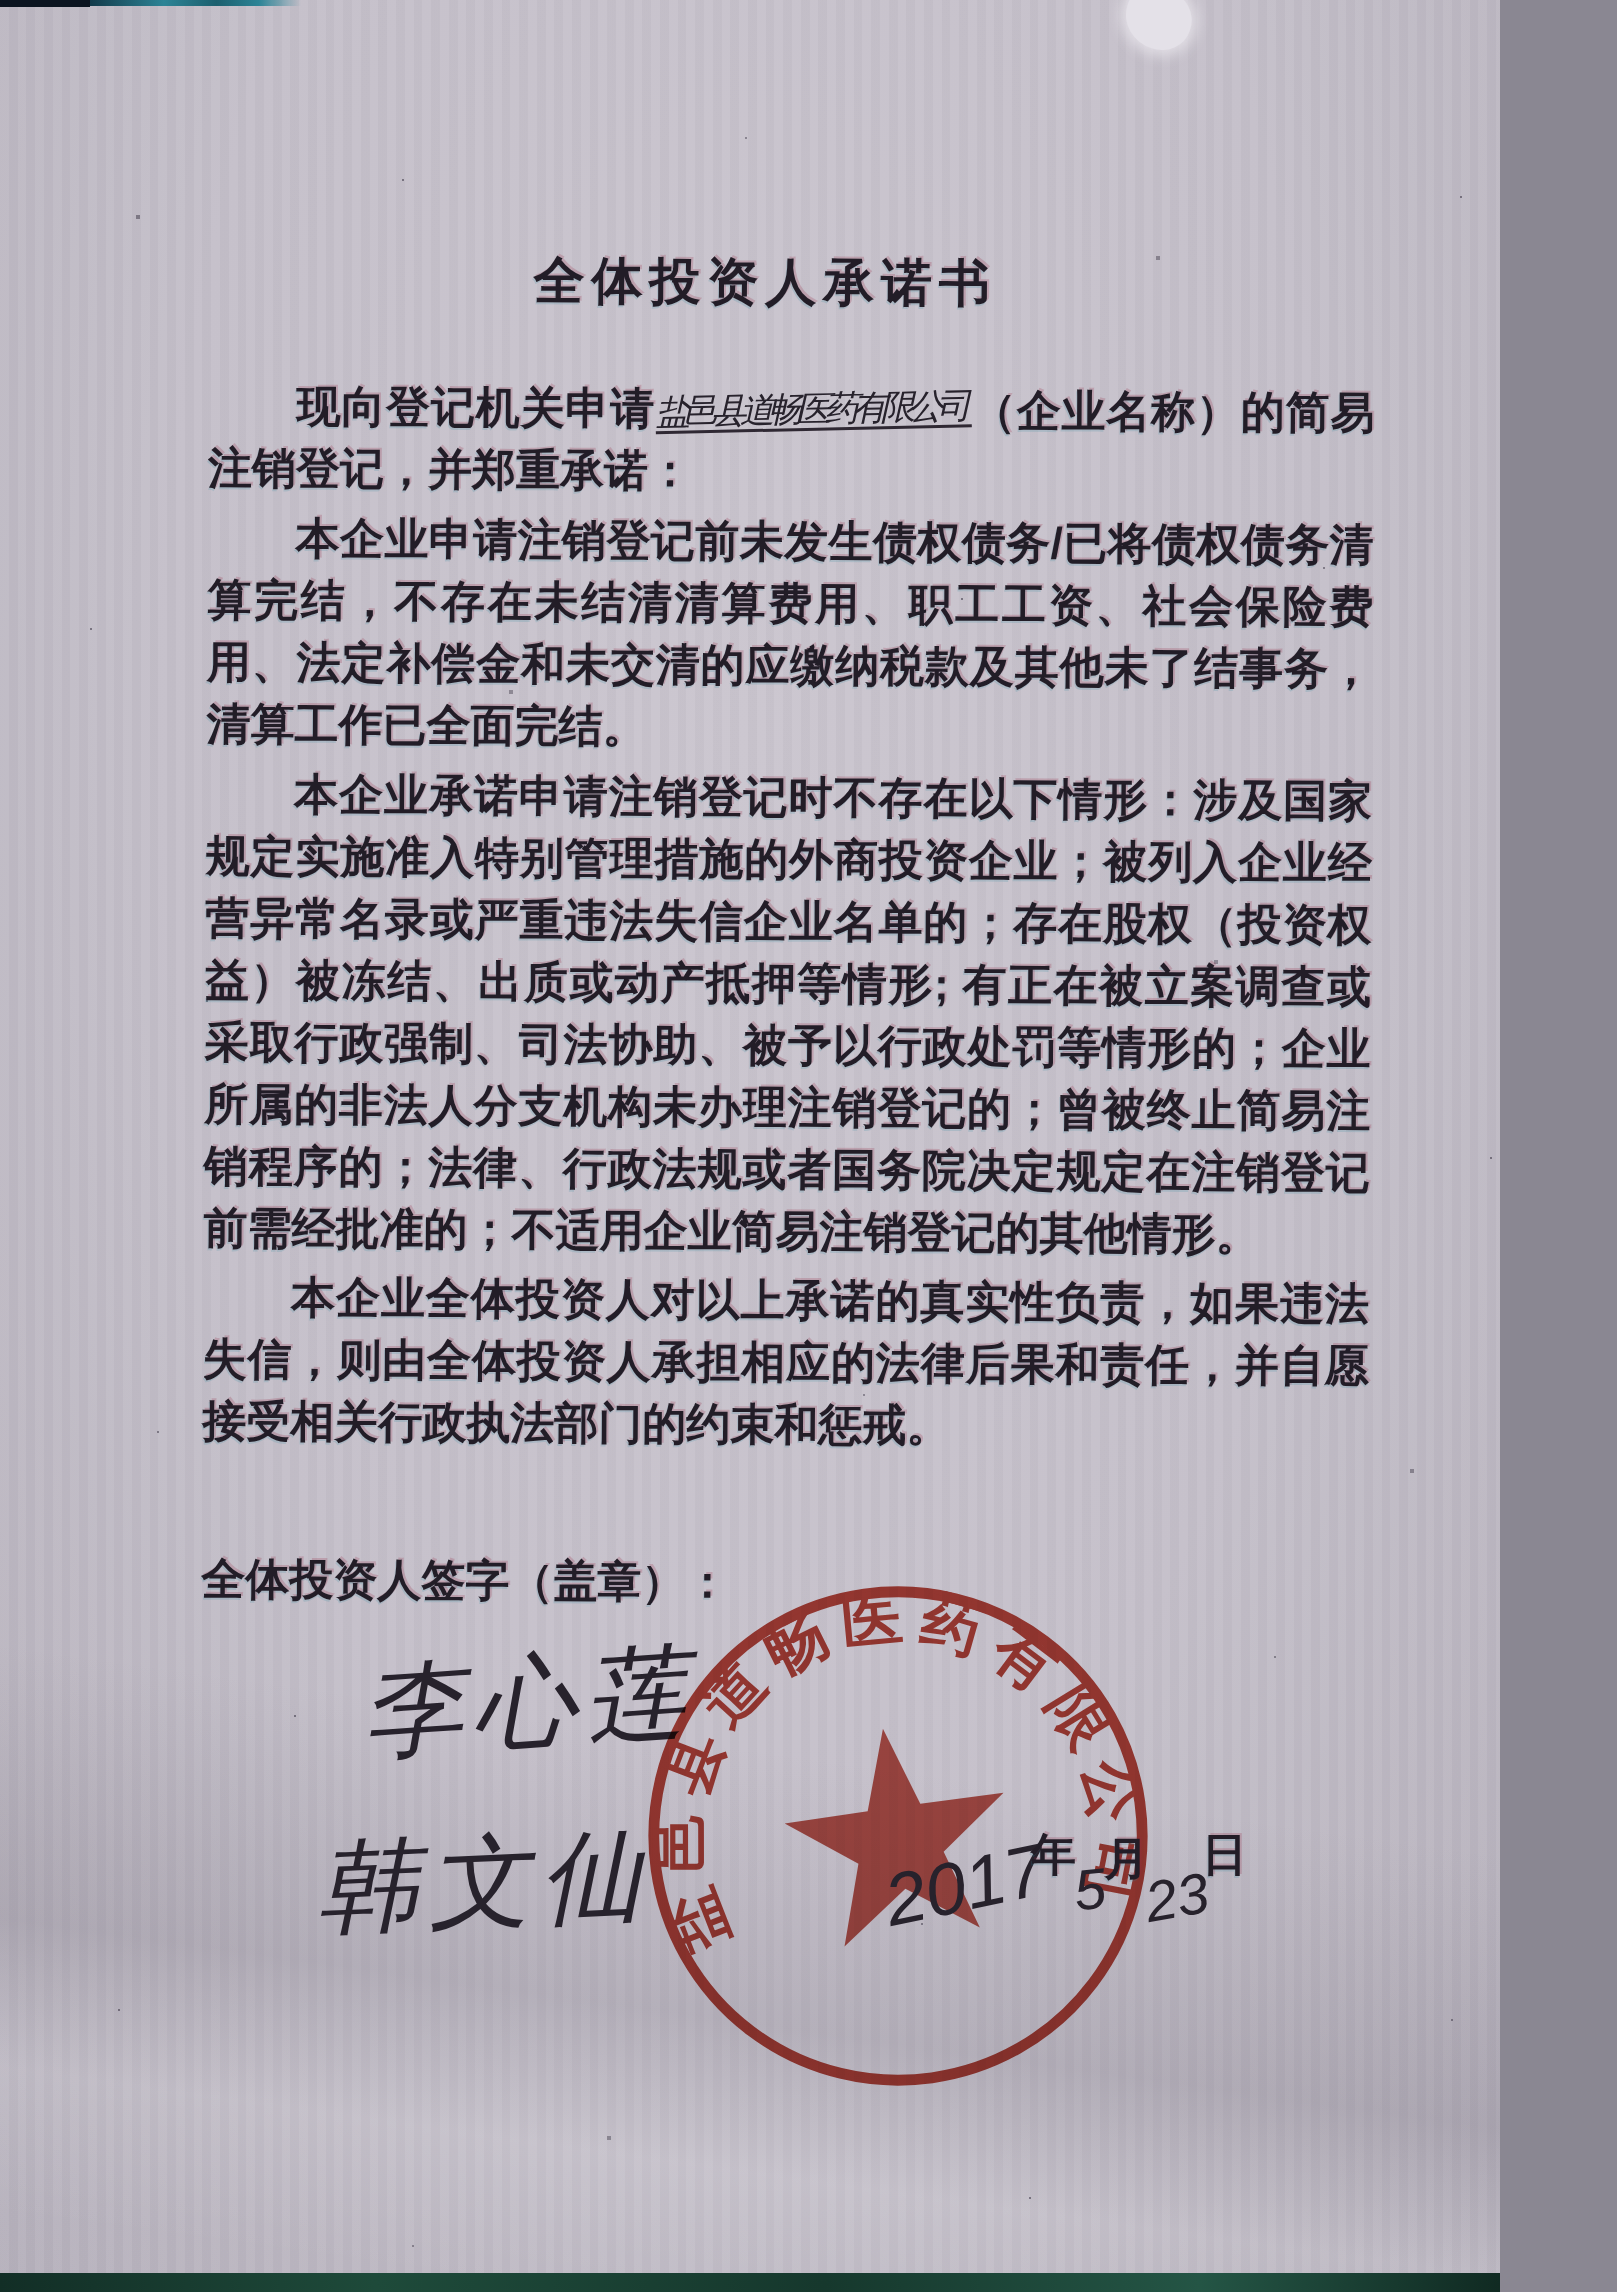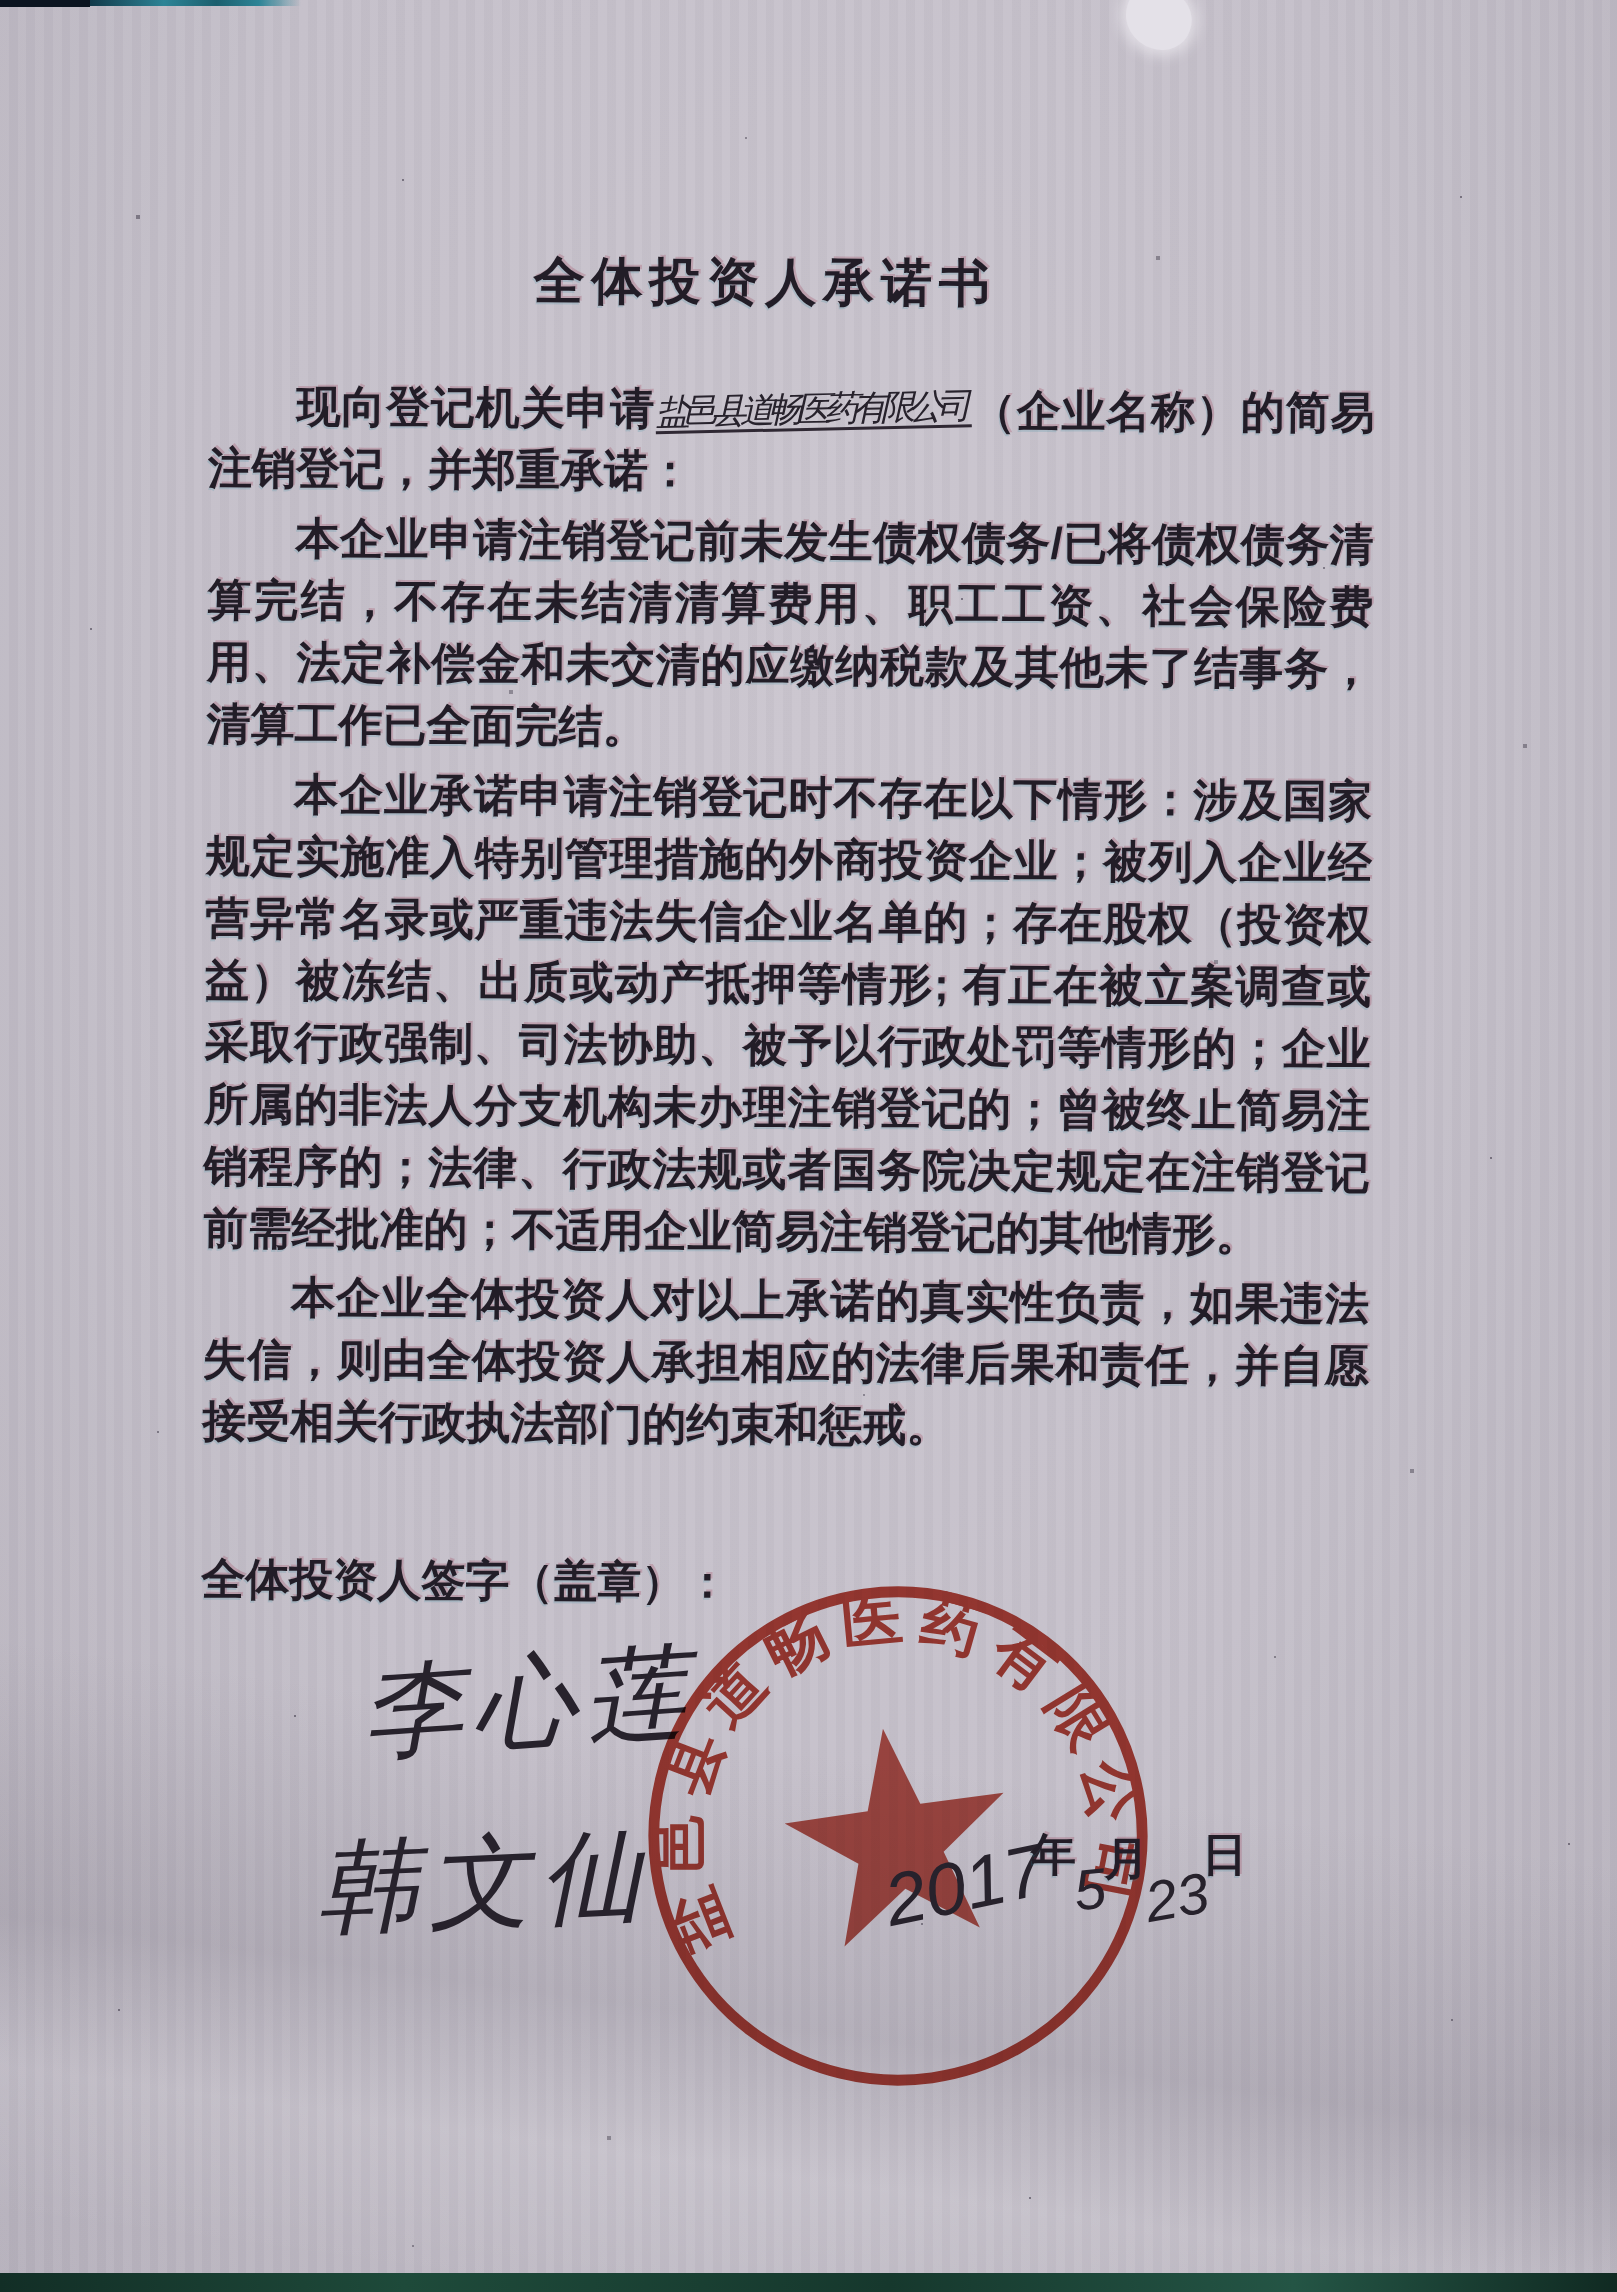--- a/index.html
+++ b/index.html
@@ -1,18 +1,18 @@
 <!DOCTYPE html>
 <html style="--seal-color: #b5362a;"><head>
 <meta charset="utf-8">
 <style>
   html,body{margin:0;padding:0;background:#8a8792;}
   .page{
     position:relative;
-    width:1617px;height:2293px;
+    width:1500px;height:2293px;
     overflow:hidden;
     font-family:"Liberation Sans","DejaVu Sans",sans-serif;
     background:
       linear-gradient(188deg, rgba(0,0,0,0) 74%, rgba(96,90,104,.16) 85%, rgba(255,255,255,.10) 91%, rgba(0,0,0,0) 97%),
       repeating-linear-gradient(90deg, rgba(255,255,255,.025) 0 8.8px, rgba(20,15,30,.022) 8.8px 17.6px),
       radial-gradient(ellipse at 50% 32%, #cbc6cf 0%, #c5c0ca 55%, #b6b1bc 100%);
   }
   
   .edge-top-dark{position:absolute;left:0;top:0;width:90px;height:6.9px;background:#0b1420;}
   .edge-top-teal{position:absolute;left:90px;top:0;width:211px;height:5.9px;

